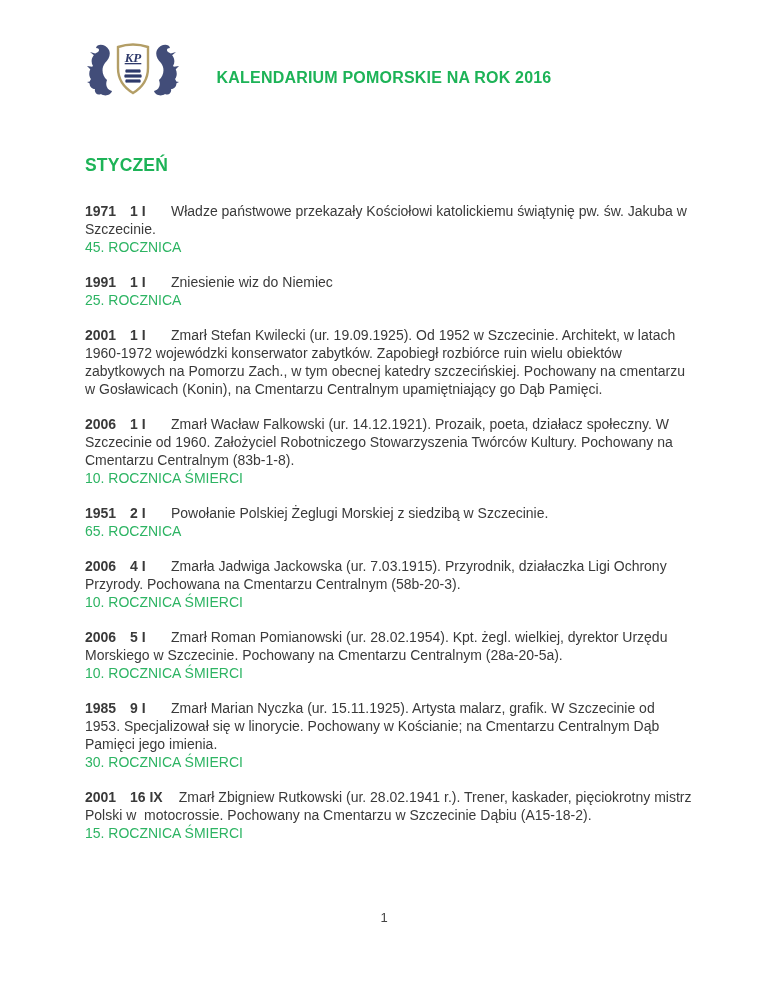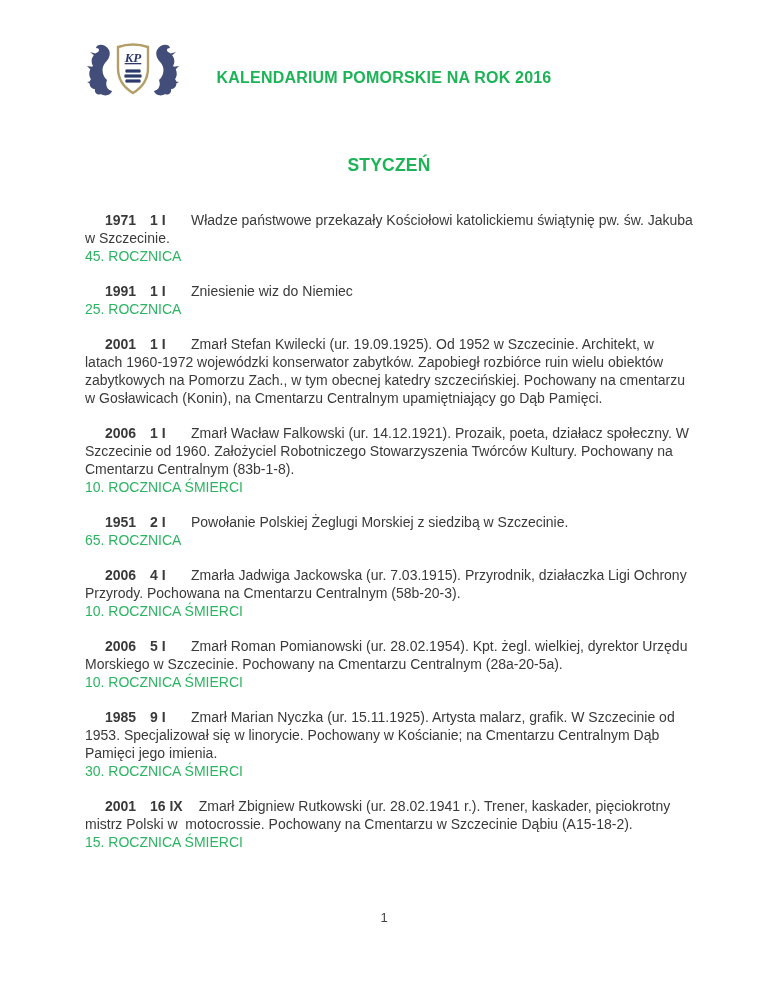--- a/index.html
+++ b/index.html
@@ -26,35 +26,33 @@
     position:absolute;top:69px;left:0;width:768px;
     text-align:center;
     font-size:16px;font-weight:bold;
     color:var(--green-title);
     letter-spacing:0.2px;
   }
   .content{
     position:absolute;left:85px;top:155px;width:608px;
   }
   .month{
-    margin:0 0 35px 0;
-    text-align:center;
+    margin:0 0 26px 0;
     font-size:17.5px;font-weight:bold;
     color:var(--green-title);
     letter-spacing:0.2px;
   }
   .entry{
     margin:0 0 17px 0;
     font-size:14px;line-height:18px;
   }
   .entry p{margin:0;}
   .e-year{
     display:inline-block;min-width:45px;
     font-weight:bold;
-    margin-left:20px;
   }
   .e-date{
     display:inline-block;min-width:25px;margin-right:16px;
     font-weight:bold;
   }
   .e-anniv{
     color:var(--green-anniv);
   }
   .pageno{
     position:absolute;top:910px;left:0;width:768px;

